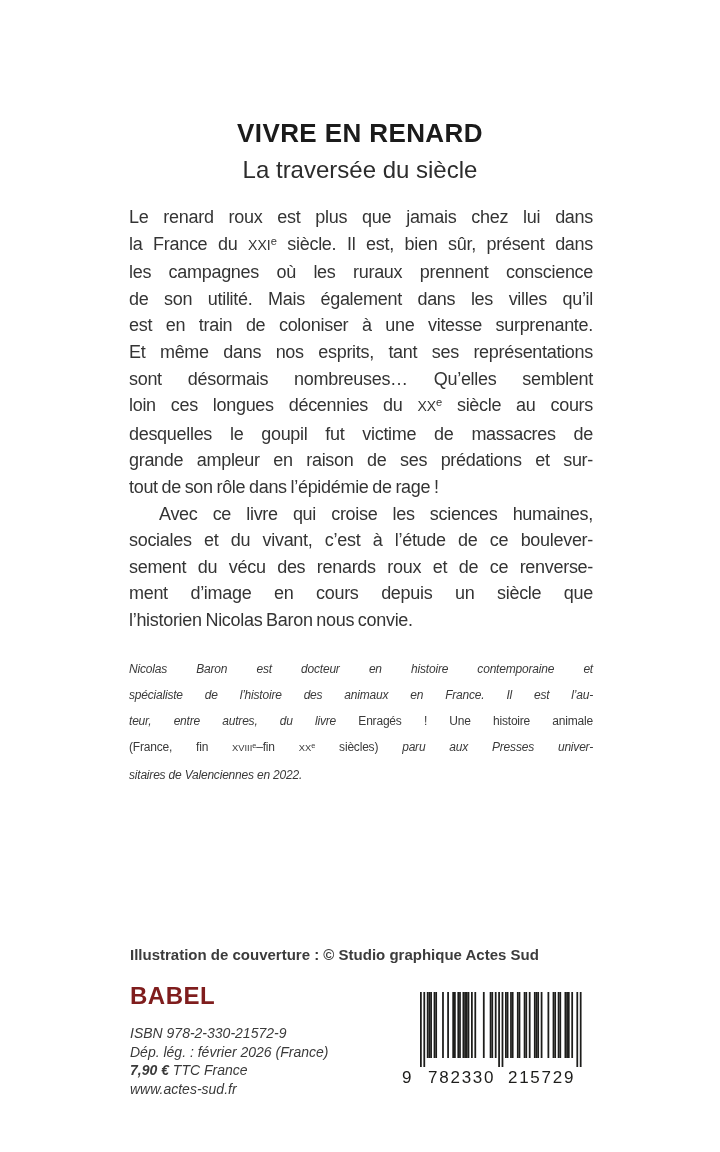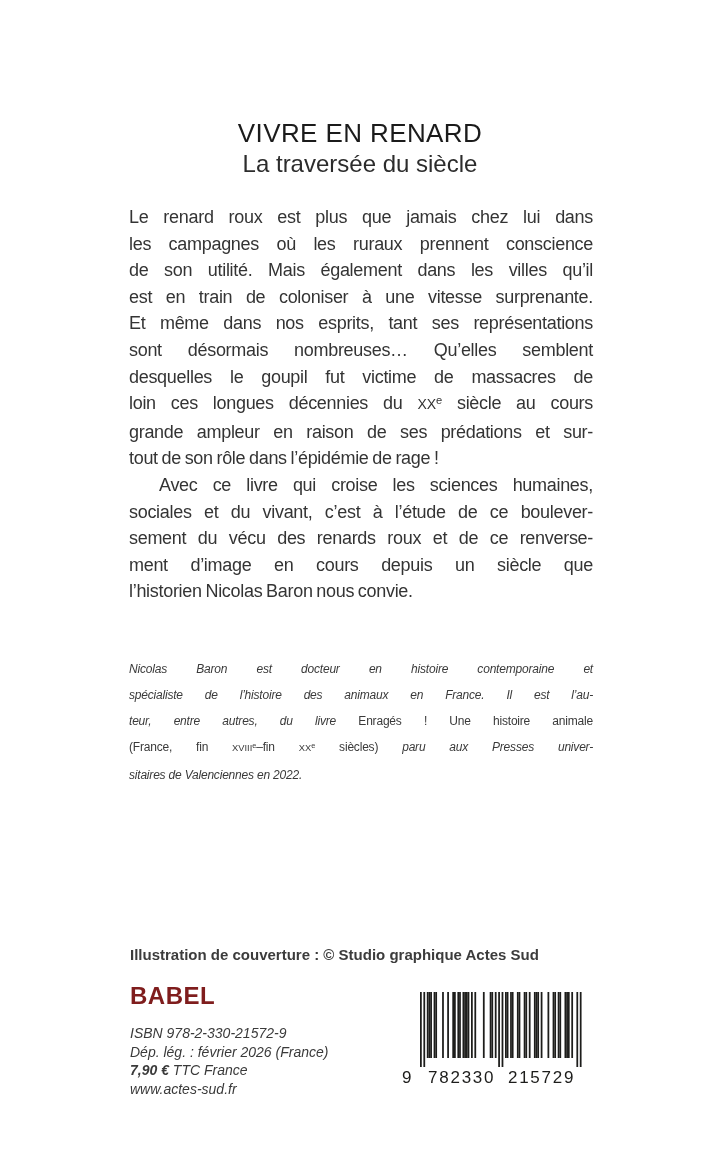--- a/index.html
+++ b/index.html
@@ -4,25 +4,25 @@
 <style>
   html,body{margin:0;padding:0;background:#e8e8e8;}
   .cover{
     position:relative;width:720px;height:1152px;background:#ffffff;
     margin:0 auto;overflow:hidden;
     font-family:"Liberation Sans","DejaVu Sans",sans-serif;
     color:#343434;
   }
   .title-block{position:absolute;top:118px;left:0;right:0;text-align:center;}
   .book-title{
-    margin:0;font-size:26px;font-weight:normal;letter-spacing:.4px;
+    margin:0;font-size:26px;font-weight:bold;letter-spacing:.4px;
     color:#1b1b1b;line-height:1.2;text-align:center;
   }
   .book-subtitle{
-    margin:1px 0 0 0;font-size:24px;font-weight:normal;color:#2c2c2c;line-height:1.2;
+    margin:7px 0 0 0;font-size:24px;font-weight:normal;color:#2c2c2c;line-height:1.2;
   }
   .synopsis{
     position:absolute;left:129px;width:464px;top:204px;
     font-size:18px;line-height:26.6px;letter-spacing:-0.3px;word-spacing:-1px;
     color:#343434;
   }
   .author-note{
     position:absolute;left:129px;width:464px;top:656px;
     font-style:italic;font-size:12px;line-height:26px;letter-spacing:-0.2px;
     color:#3a3a3a;
@@ -54,27 +54,28 @@
 <div class="cover">
 
   <div class="title-block">
     <h1 class="book-title">VIVRE EN RENARD</h1>
     <div class="book-subtitle">La traversée du siècle</div>
   </div>
 
   <div class="synopsis">
     <div>
         <div class="tline"><span>Le renard roux est plus que jamais chez lui dans</span></div>
+        <div class="tline"><span>la France du </span><span class="st-sc">xxi</span><span class="st-sup">e</span><span> siècle. Il est, bien sûr, présent dans</span></div>
         <div class="tline"><span>les campagnes où les ruraux prennent conscience</span></div>
         <div class="tline"><span>de son utilité. Mais également dans les villes qu’il</span></div>
         <div class="tline"><span>est en train de coloniser à une vitesse surprenante.</span></div>
         <div class="tline"><span>Et même dans nos esprits, tant ses représentations</span></div>
         <div class="tline"><span>sont désormais nombreuses… Qu’elles semblent</span></div>
+        <div class="tline"><span>loin ces longues décennies du </span><span class="st-sc">xx</span><span class="st-sup">e</span><span> siècle au cours</span></div>
         <div class="tline"><span>desquelles le goupil fut victime de massacres de</span></div>
-        <div class="tline"><span>loin ces longues décennies du </span><span class="st-sc">xx</span><span class="st-sup">e</span><span> siècle au cours</span></div>
         <div class="tline"><span>grande ampleur en raison de ses prédations et sur-</span></div>
         <div class="tline end"><span>tout de son rôle dans l’épidémie de rage !</span></div>
       </div>
     <div>
         <div class="tline ind"><span>Avec ce livre qui croise les sciences humaines,</span></div>
         <div class="tline"><span>sociales et du vivant, c’est à l’étude de ce boulever-</span></div>
         <div class="tline"><span>sement du vécu des renards roux et de ce renverse-</span></div>
         <div class="tline"><span>ment d’image en cours depuis un siècle que</span></div>
         <div class="tline end"><span>l’historien Nicolas Baron nous convie.</span></div>
       </div>

